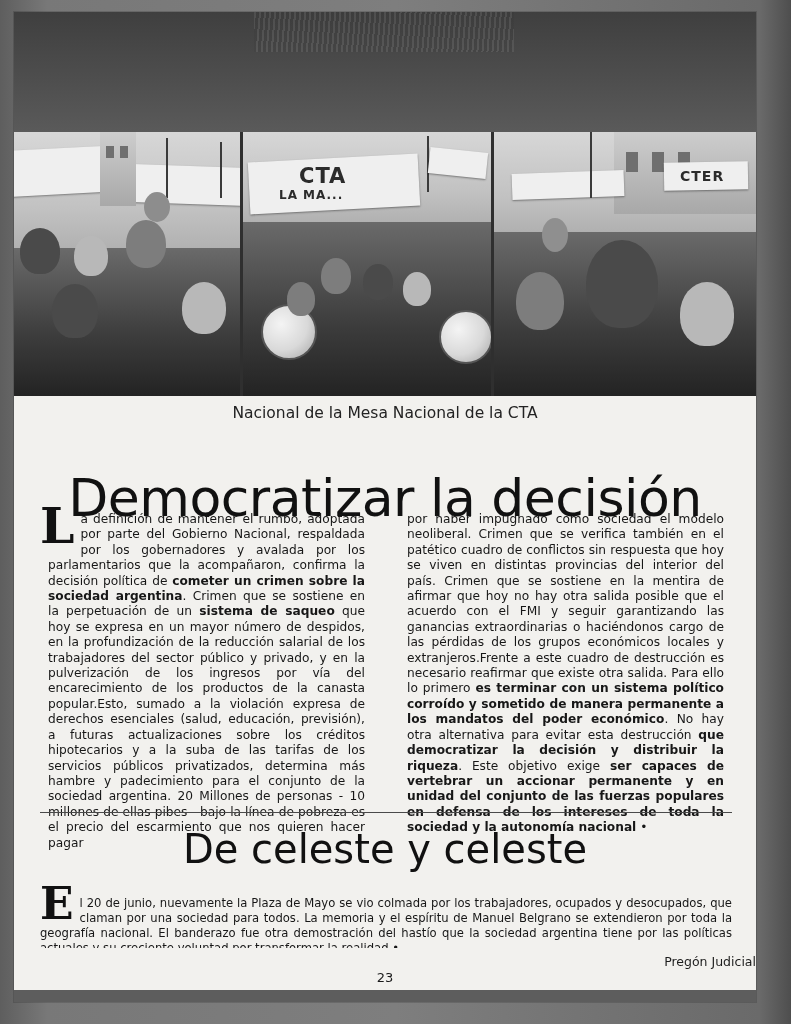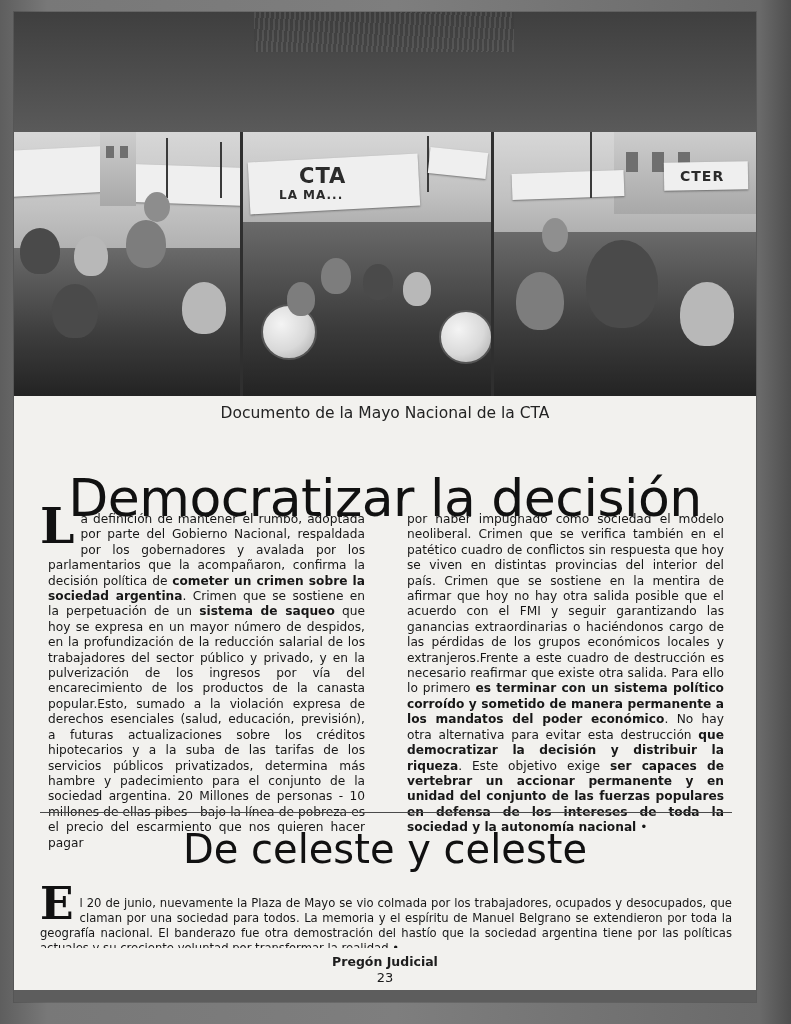--- a/index.html
+++ b/index.html
@@ -233,23 +233,23 @@
     left: 0;
     bottom: 0;
     width: 742px;
     height: 54px;
     background: #5d5d5d;
     color: #f0f0f0;
   }
   .footer-title {
     position: absolute;
     left: 0; top: 6px; width: 742px;
-    text-align: center;
+    text-align: right;
     font-size: 12.5px;
-    font-weight: 700;
+    font-weight: 400;
     color: #1d1d1d;
   }
   .footer-page {
     position: absolute;
     left: 0; top: 22px; width: 742px;
     text-align: center;
     font-size: 13px;
     color: #1a1a1a;
   }
   .footer-white {
@@ -315,21 +315,21 @@
         <div class="bannertext" style="left:186px;top:36px;font-size:14px;">CTER</div>
         <div class="banner-white" style="left:18px;top:40px;width:112px;height:26px;transform:rotate(-2deg);"></div>
         <div class="flagpole" style="left:96px;top:0;height:66px;"></div>
         <div class="head dark" style="left:92px;top:108px;width:72px;height:88px;"></div>
         <div class="head light" style="left:186px;top:150px;width:54px;height:64px;"></div>
         <div class="head" style="left:22px;top:140px;width:48px;height:58px;"></div>
         <div class="blob" style="left:48px;top:86px;width:26px;height:34px;background:#8f8f8a;"></div>
       </div>
     </div>
 
-    <div class="kicker">Documento de la Mayo Nacional de la CTA</div>
+    <div class="kicker">Nacional de la Mesa Nacional de la CTA</div>
     <div class="headline">Democratizar la decisión</div>
 
     <div class="cols">
       <div class="col">
         <span class="dropcap">L</span>
         <p>a definición de mantener el rumbo, adoptada por parte del Gobierno Nacional, respaldada por los gobernadores y avalada por los parlamentarios que la acompañaron, confirma la decisión política de <b>cometer un crimen sobre la sociedad argentina</b>. Crimen que se sostiene en la perpetuación de un <b>sistema de saqueo</b> que hoy se expresa en un mayor número de despidos, en la profundización de la reducción salarial de los trabajadores del sector público y privado, y en la pulverización de los ingresos por vía del encarecimiento de los productos de la canasta popular.Esto, sumado a la violación expresa de derechos esenciales (salud, educación, previsión), a futuras actualizaciones sobre los créditos hipotecarios y a la suba de las tarifas de los servicios públicos privatizados, determina más hambre y padecimiento para el conjunto de la sociedad argentina. 20 Millones de personas - 10 millones de ellas pibes - bajo la línea de pobreza es el precio del escarmiento que nos quieren hacer pagar</p>
       </div>
       <div class="col">
         <p>por haber impugnado como sociedad el modelo neoliberal. Crimen que se verifica también en el patético cuadro de conflictos sin respuesta que hoy se viven en distintas provincias del interior del país. Crimen que se sostiene en la mentira de afirmar que hoy no hay otra salida posible que el acuerdo con el FMI y seguir garantizando las ganancias extraordinarias o haciéndonos cargo de las pérdidas de los grupos económicos locales y extranjeros.Frente a este cuadro de destrucción es necesario reafirmar que existe otra salida. Para ello lo primero <b>es terminar con un sistema político corroído y sometido de manera permanente a los mandatos del poder económico</b>. No hay otra alternativa para evitar esta destrucción <b>que democratizar la decisión y distribuir la riqueza</b>. Este objetivo exige <b>ser capaces de vertebrar un accionar permanente y en unidad del conjunto de las fuerzas populares en defensa de los intereses de toda la sociedad y la autonomía nacional</b> •</p>
       </div>

